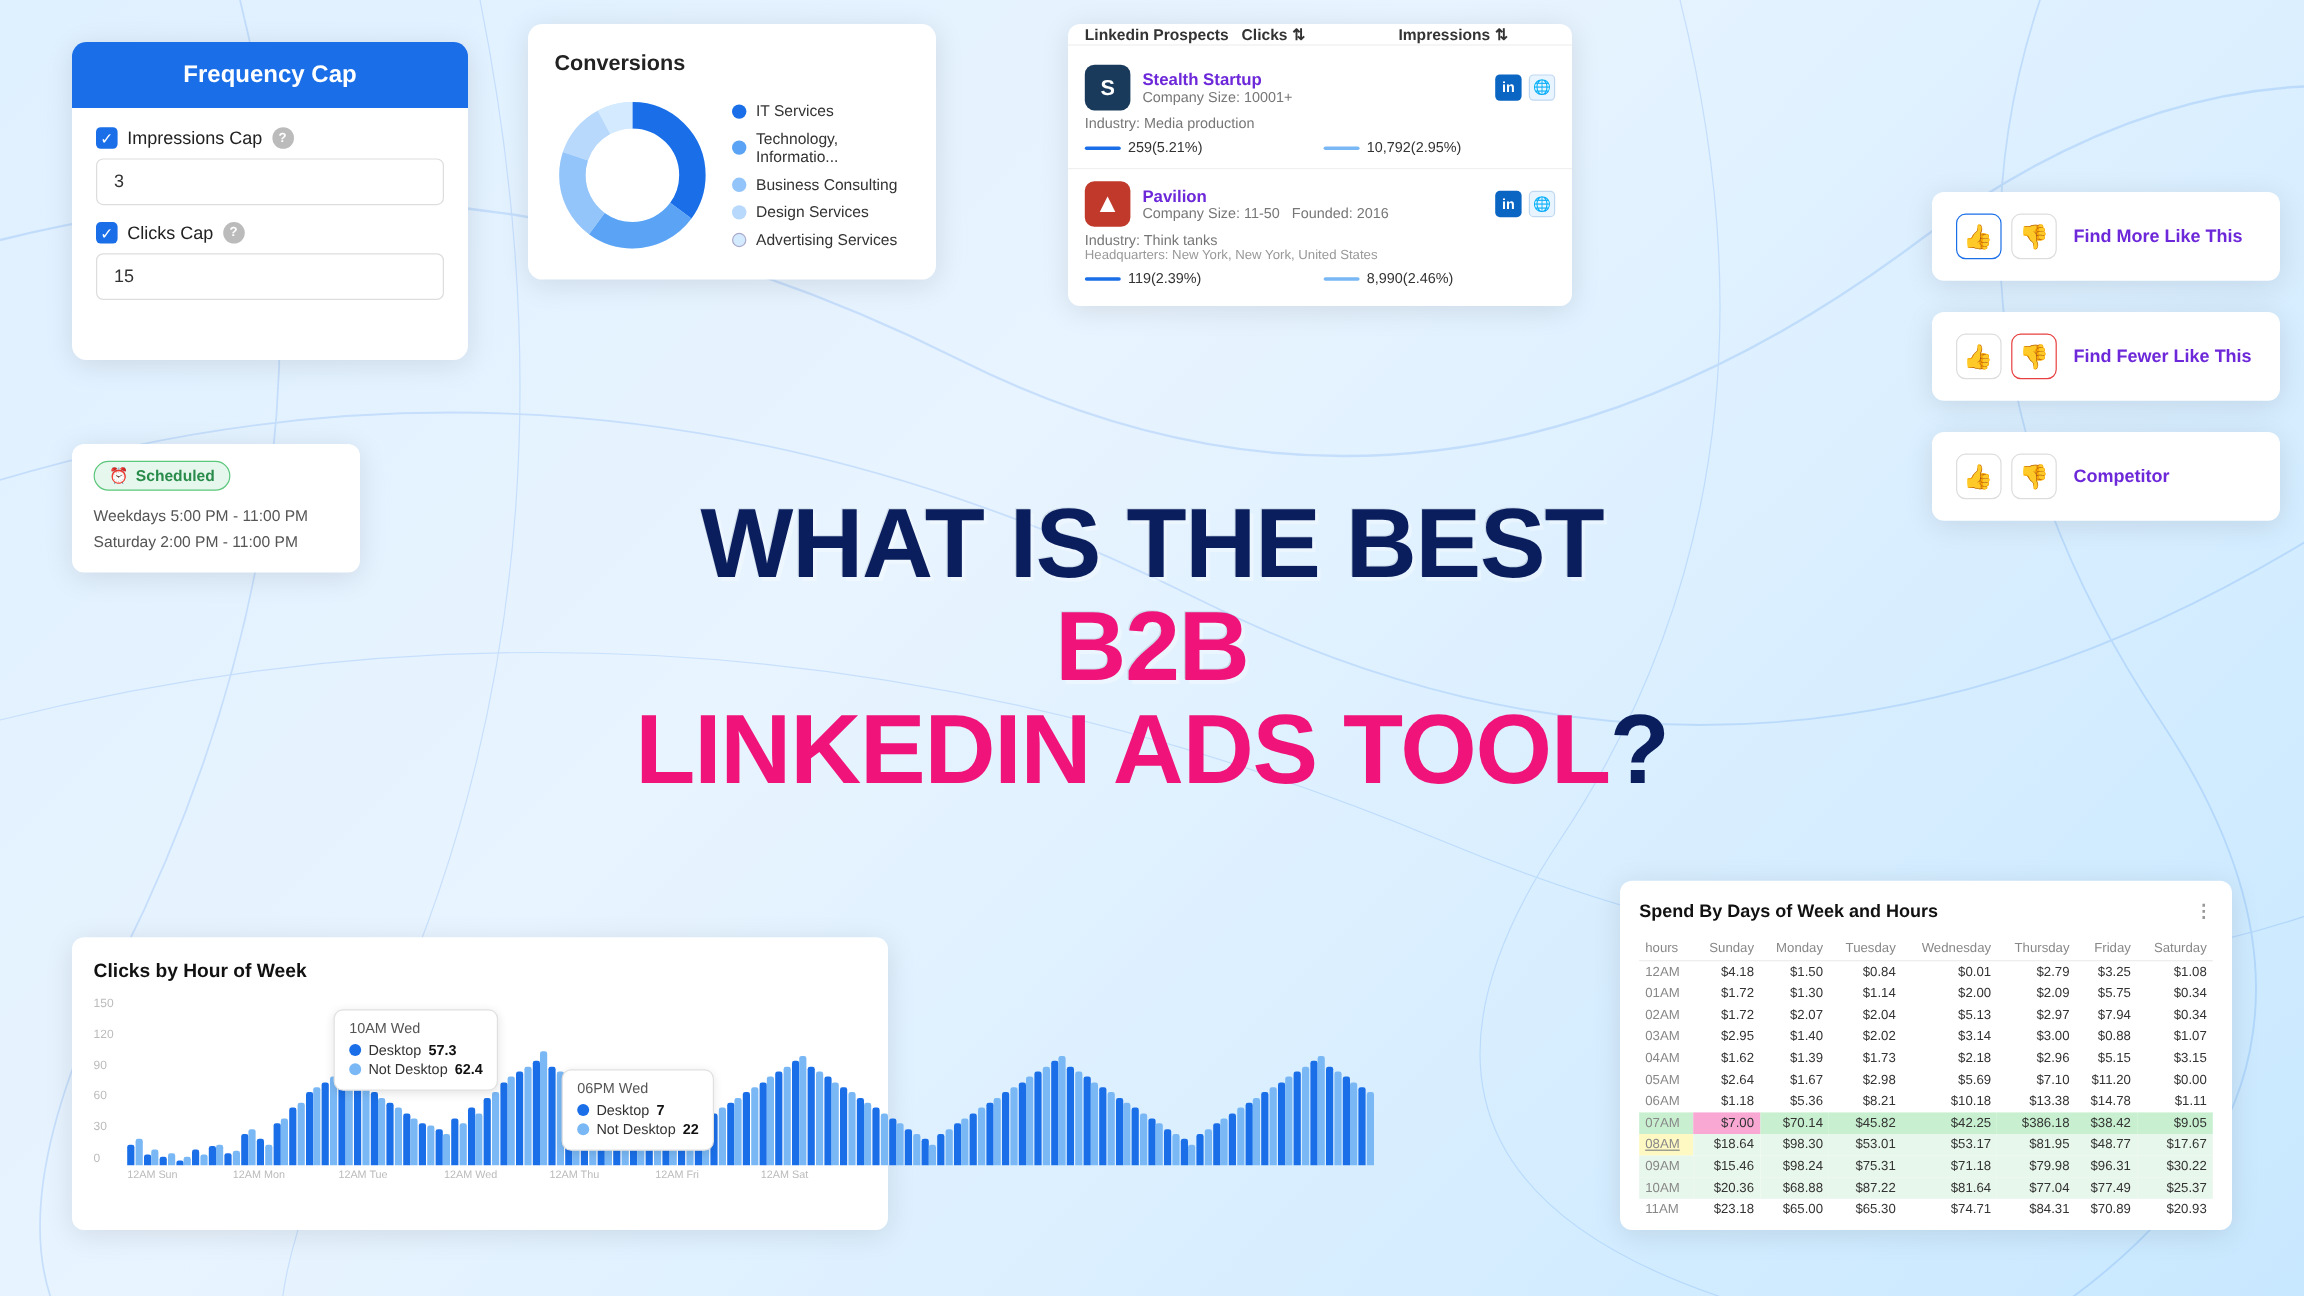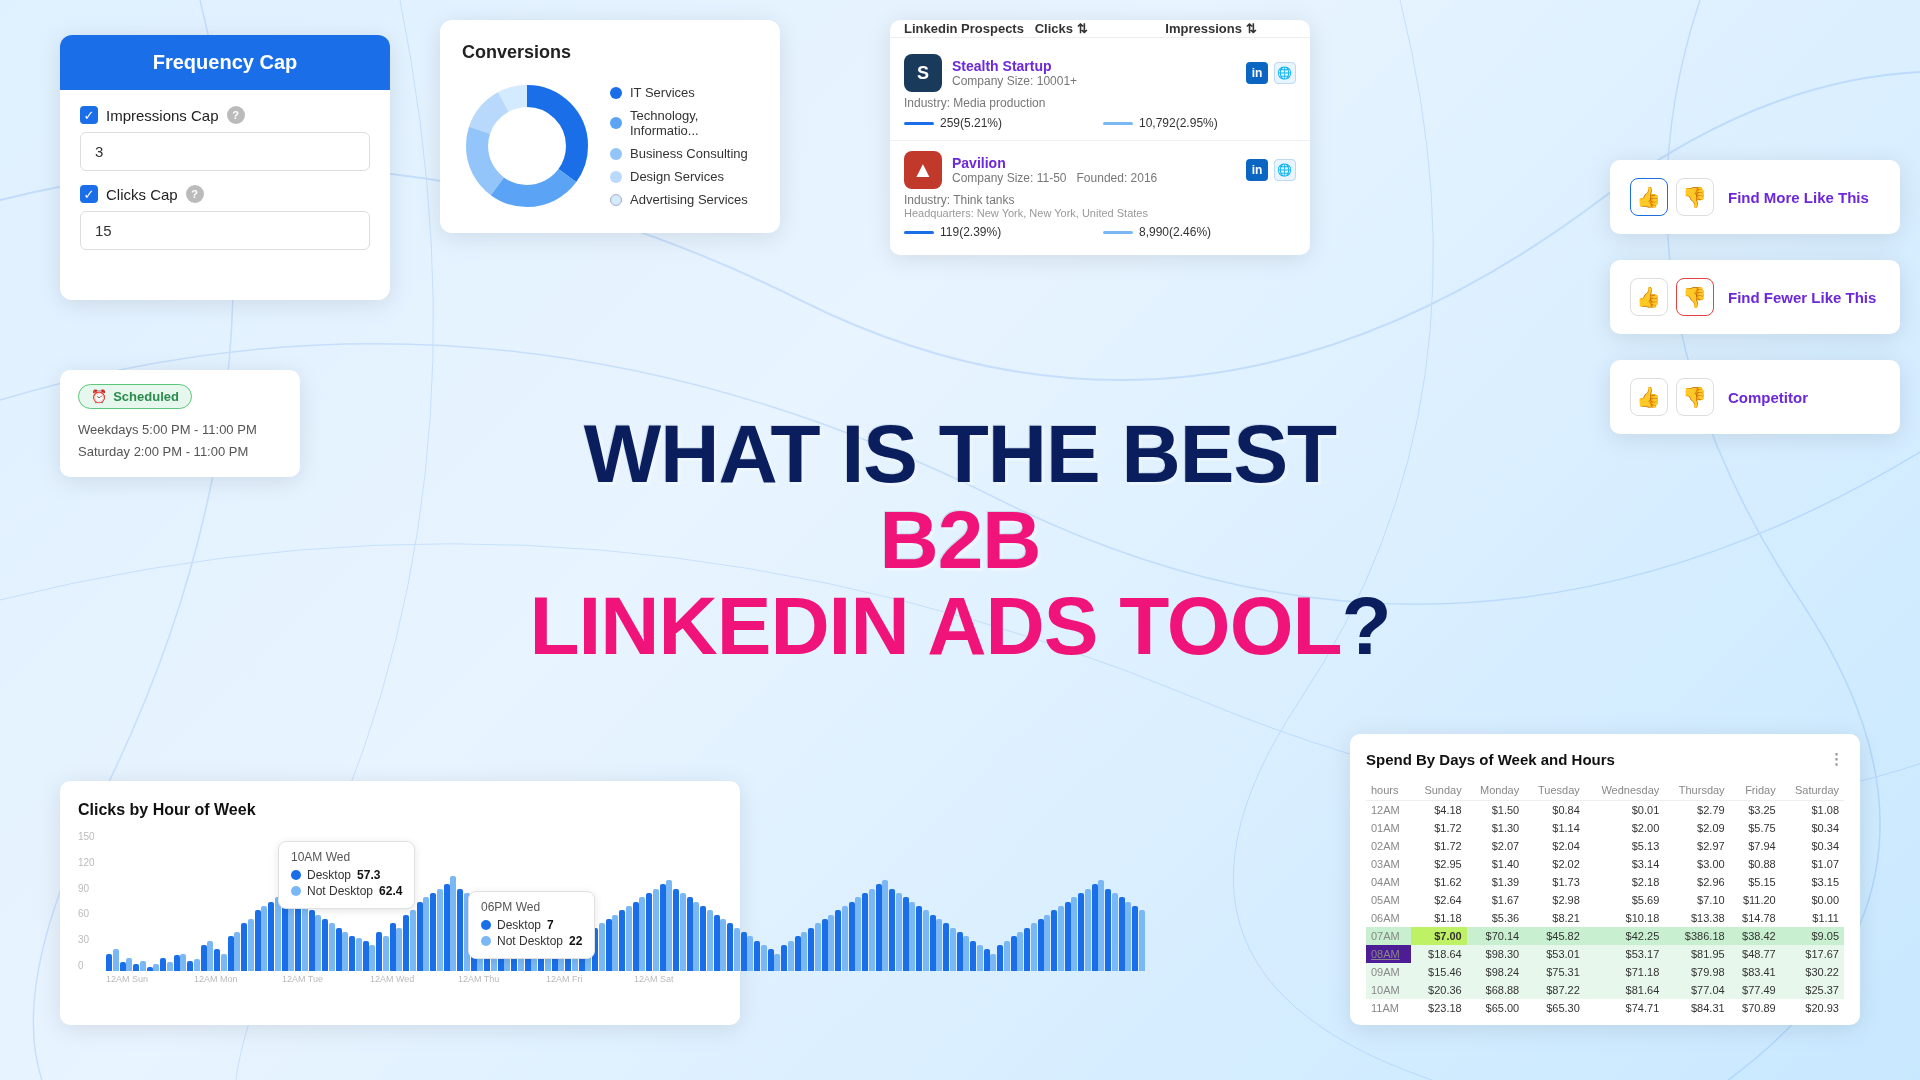--- a/index.html
+++ b/index.html
@@ -1074,46 +1074,46 @@
           <td>$1.18</td>
           <td>$5.36</td>
           <td>$8.21</td>
           <td>$10.18</td>
           <td>$13.38</td>
           <td>$14.78</td>
           <td>$1.11</td>
         </tr>
         <tr>
           <td style="background: rgb(200, 240, 208);">07AM</td>
-          <td style="background: #bef264; font-weight: bold;">$7.00</td>
+          <td style="background: #f9a8d4;">$7.00</td>
           <td style="background: rgb(200, 240, 208);">$70.14</td>
           <td style="background: rgb(200, 240, 208);">$45.82</td>
           <td style="background: rgb(200, 240, 208);">$42.25</td>
           <td style="background: rgb(200, 240, 208);">$386.18</td>
           <td style="background: rgb(200, 240, 208);">$38.42</td>
           <td style="background: rgb(200, 240, 208);">$9.05</td>
         </tr>
         <tr>
-          <td style="background: #4c1d95; text-decoration: underline;">08AM</td>
+          <td style="background: #fef9c3; text-decoration: underline;">08AM</td>
           <td style="background: rgb(232, 247, 236);">$18.64</td>
           <td style="background: rgb(232, 247, 236);">$98.30</td>
           <td style="background: rgb(232, 247, 236);">$53.01</td>
           <td style="background: rgb(232, 247, 236);">$53.17</td>
           <td style="background: rgb(232, 247, 236);">$81.95</td>
           <td style="background: rgb(232, 247, 236);">$48.77</td>
           <td style="background: rgb(232, 247, 236);">$17.67</td>
         </tr>
         <tr>
           <td style="background: rgb(232, 247, 236);">09AM</td>
           <td style="background: rgb(232, 247, 236);">$15.46</td>
           <td style="background: rgb(232, 247, 236);">$98.24</td>
           <td style="background: rgb(232, 247, 236);">$75.31</td>
           <td style="background: rgb(232, 247, 236);">$71.18</td>
           <td style="background: rgb(232, 247, 236);">$79.98</td>
-          <td style="background: rgb(232, 247, 236);">$83.41</td>
+          <td style="background: rgb(232, 247, 236);">$96.31</td>
           <td style="background: rgb(232, 247, 236);">$30.22</td>
         </tr>
         <tr>
           <td style="background: rgb(232, 247, 236);">10AM</td>
           <td style="background: rgb(232, 247, 236);">$20.36</td>
           <td style="background: rgb(232, 247, 236);">$68.88</td>
           <td style="background: rgb(232, 247, 236);">$87.22</td>
           <td style="background: rgb(232, 247, 236);">$81.64</td>
           <td style="background: rgb(232, 247, 236);">$77.04</td>
           <td style="background: rgb(232, 247, 236);">$77.49</td>

